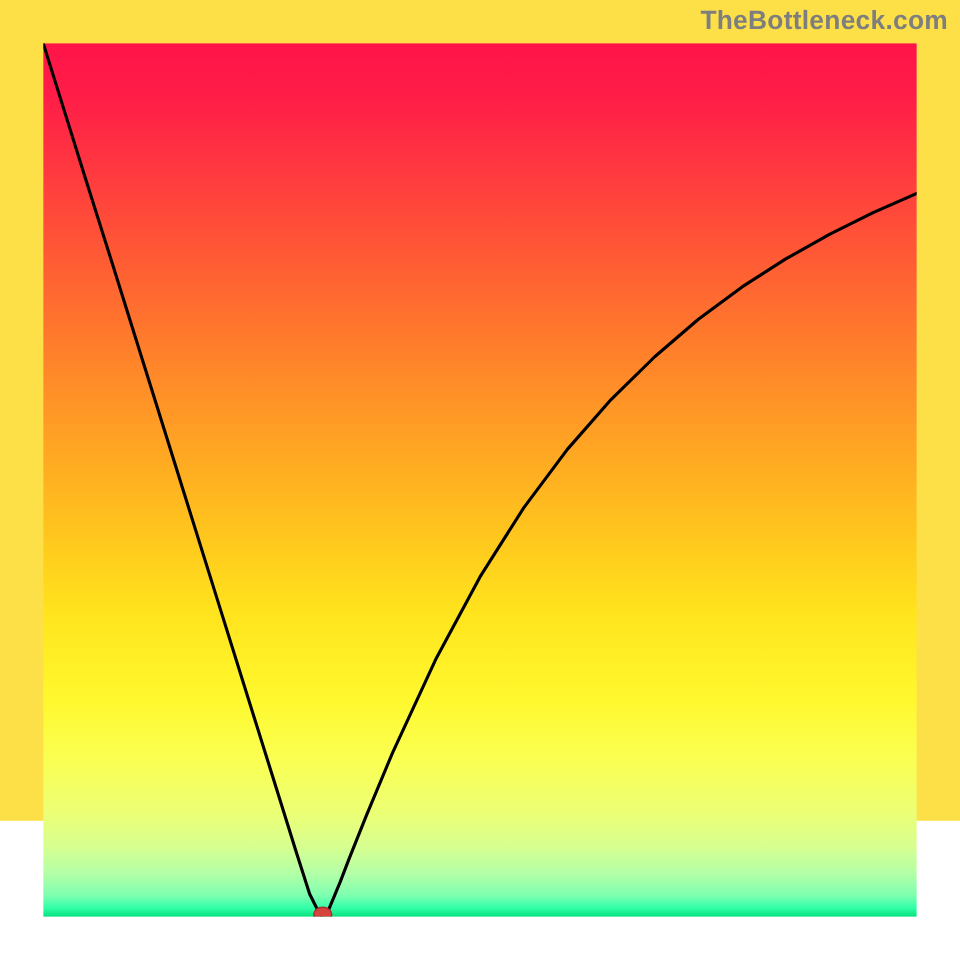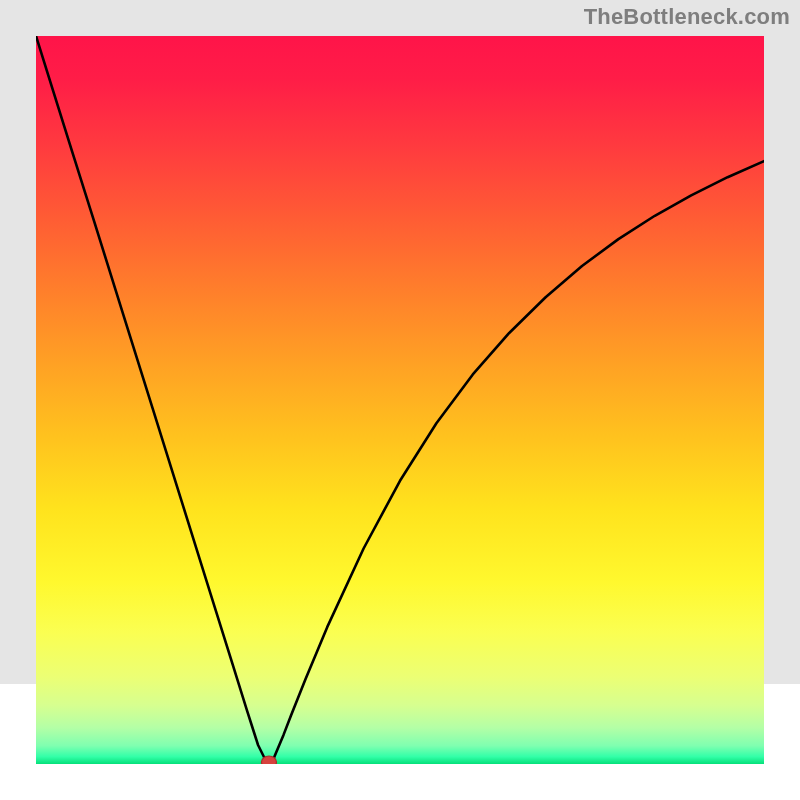--- a/index.html
+++ b/index.html
@@ -7,21 +7,21 @@
     padding: 0;
     width: 800px;
     height: 800px;
     background: #ffffff;
     overflow: hidden;
   }
   .frame {
     position: relative;
     width: 800px;
     height: 684px;
-    background: #e5e5e5;
+    background: #fde047;
     text-decoration: underline;
   }
   .plot-area {
     position: absolute;
     left: 36px;
     top: 36px;
     width: 728px;
     height: 728px;
     overflow: hidden;
   }

